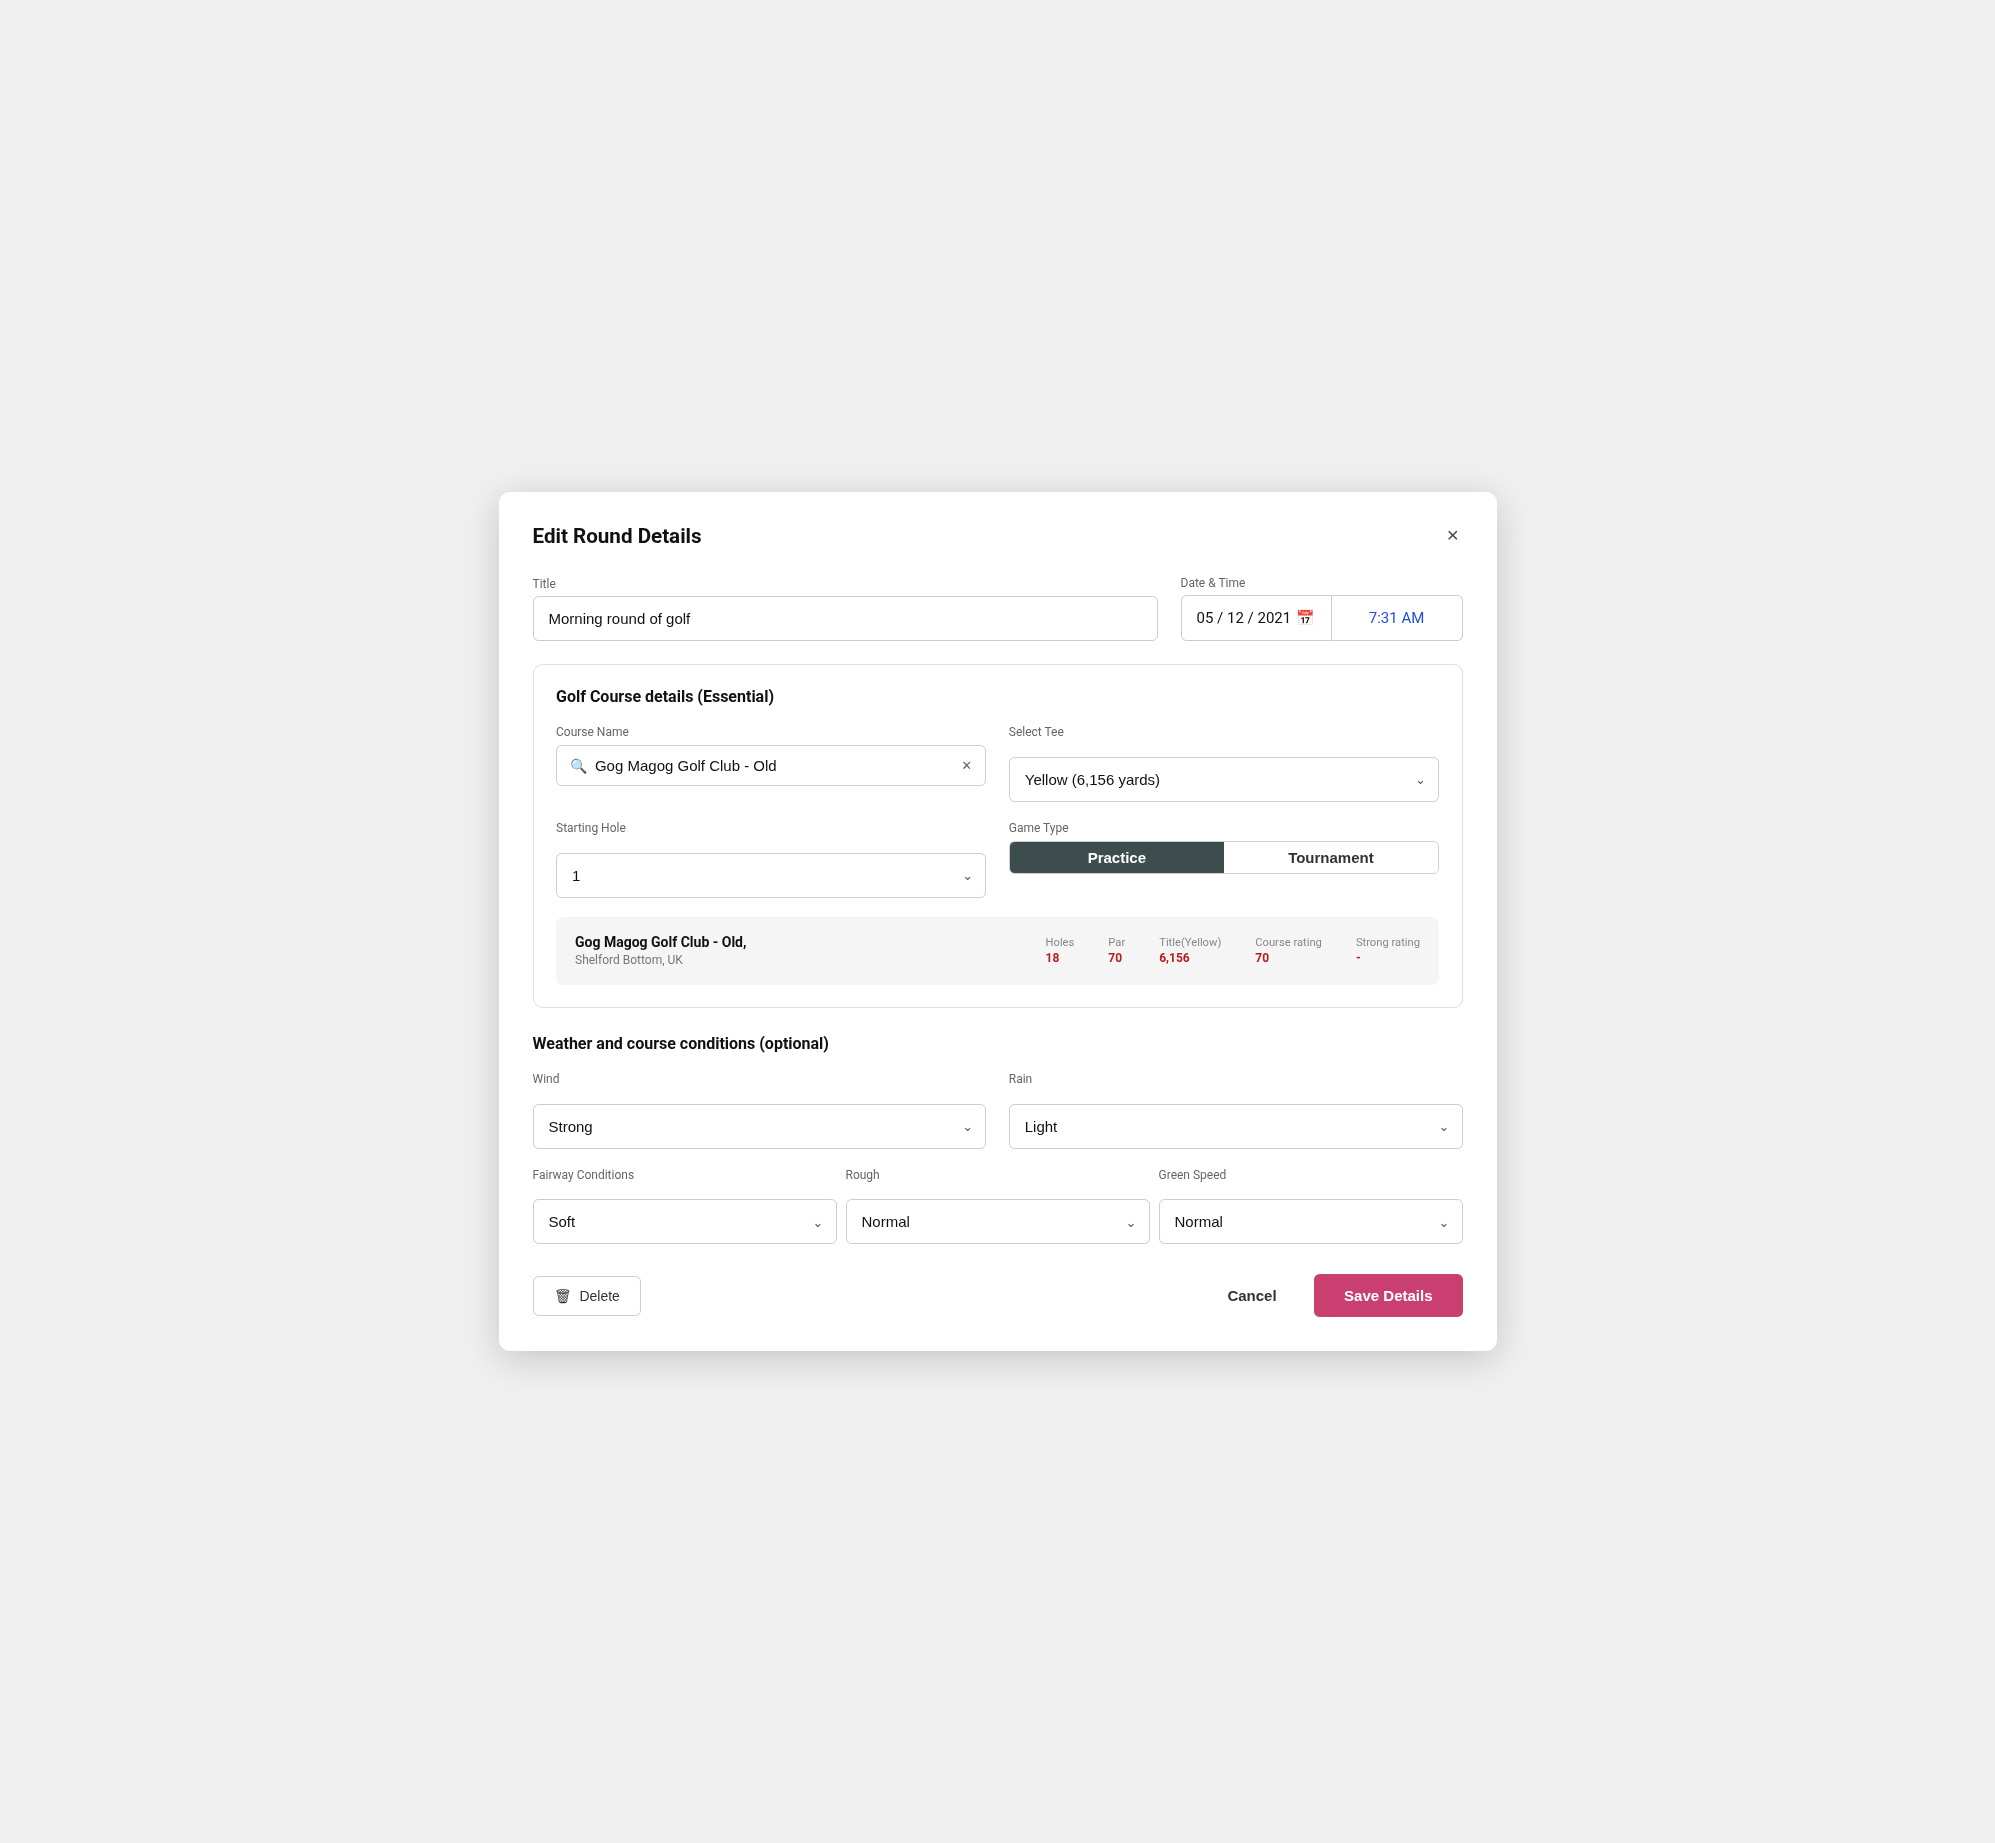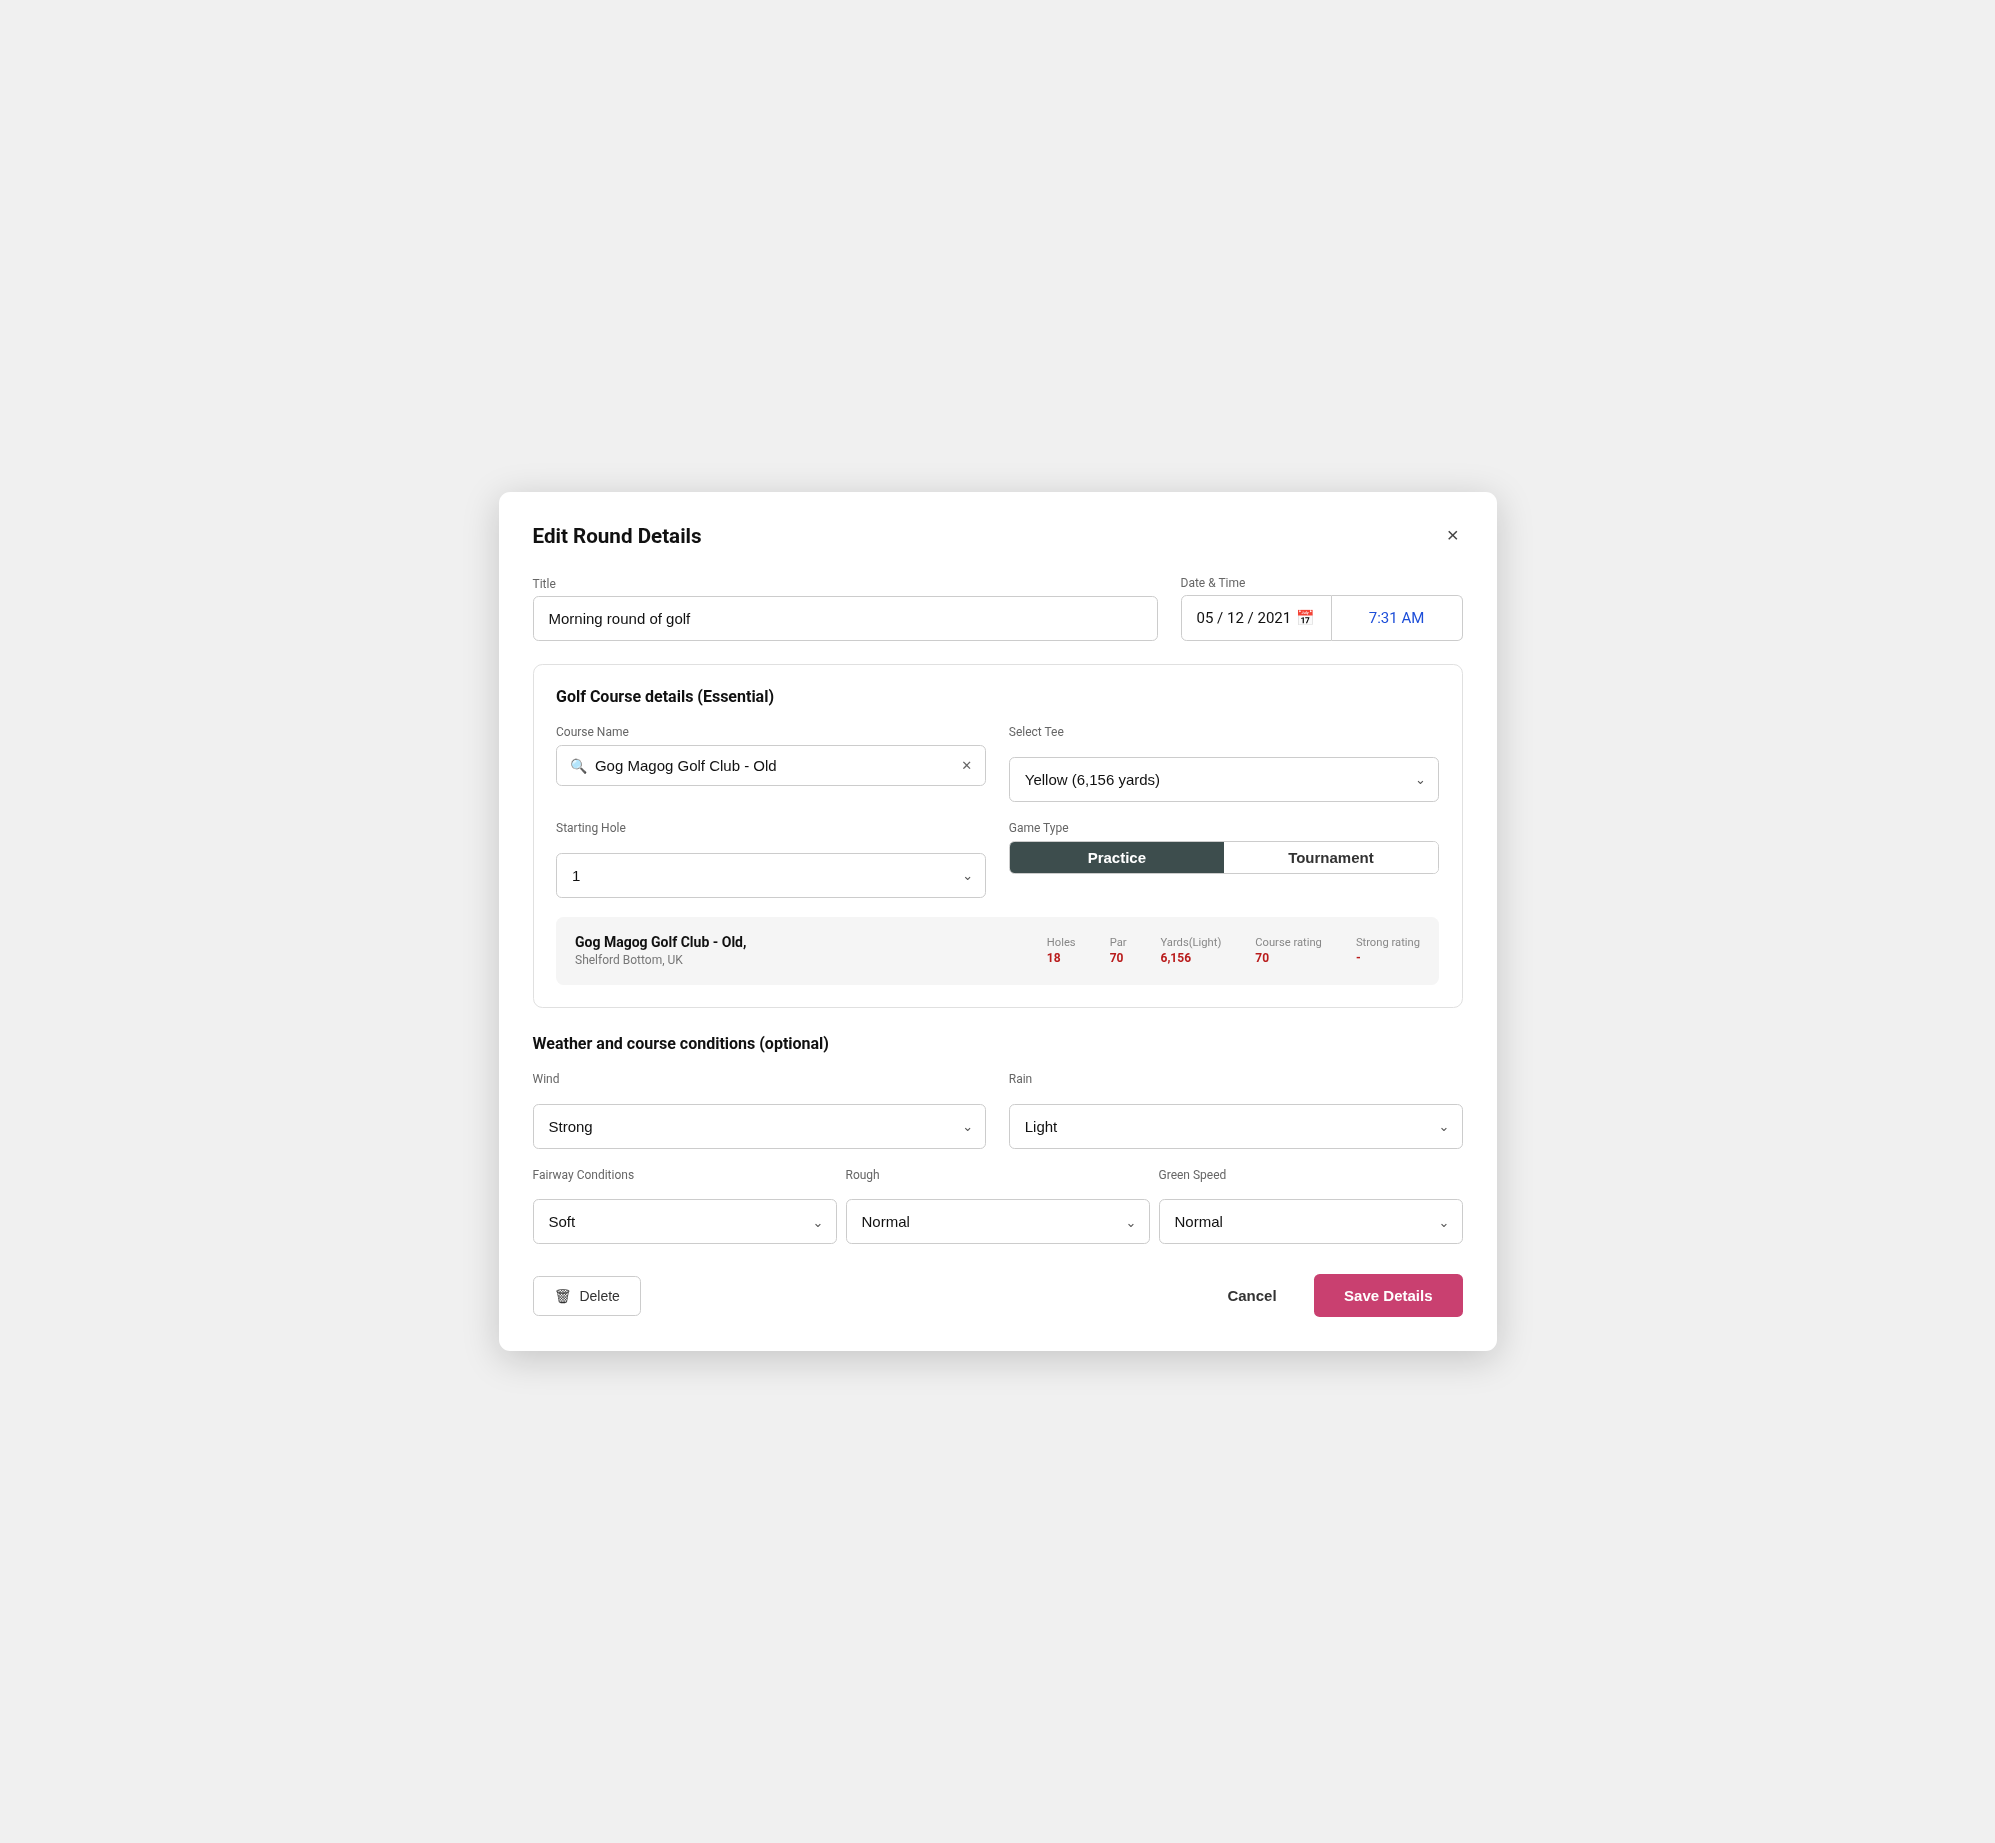--- a/index.html
+++ b/index.html
@@ -378,21 +378,21 @@
       <div class="course-stats">
         <div class="stat-item">
           <span class="stat-label">Holes</span>
           <span class="stat-value">18</span>
         </div>
         <div class="stat-item">
           <span class="stat-label">Par</span>
           <span class="stat-value">70</span>
         </div>
         <div class="stat-item">
-          <span class="stat-label">Yards(Light)</span>
+          <span class="stat-label">Title(Yellow)</span>
           <span class="stat-value">6,156</span>
         </div>
         <div class="stat-item">
           <span class="stat-label">Course rating</span>
           <span class="stat-value">70</span>
         </div>
         <div class="stat-item">
           <span class="stat-label">Strong rating</span>
           <span class="stat-value">-</span>
         </div>

